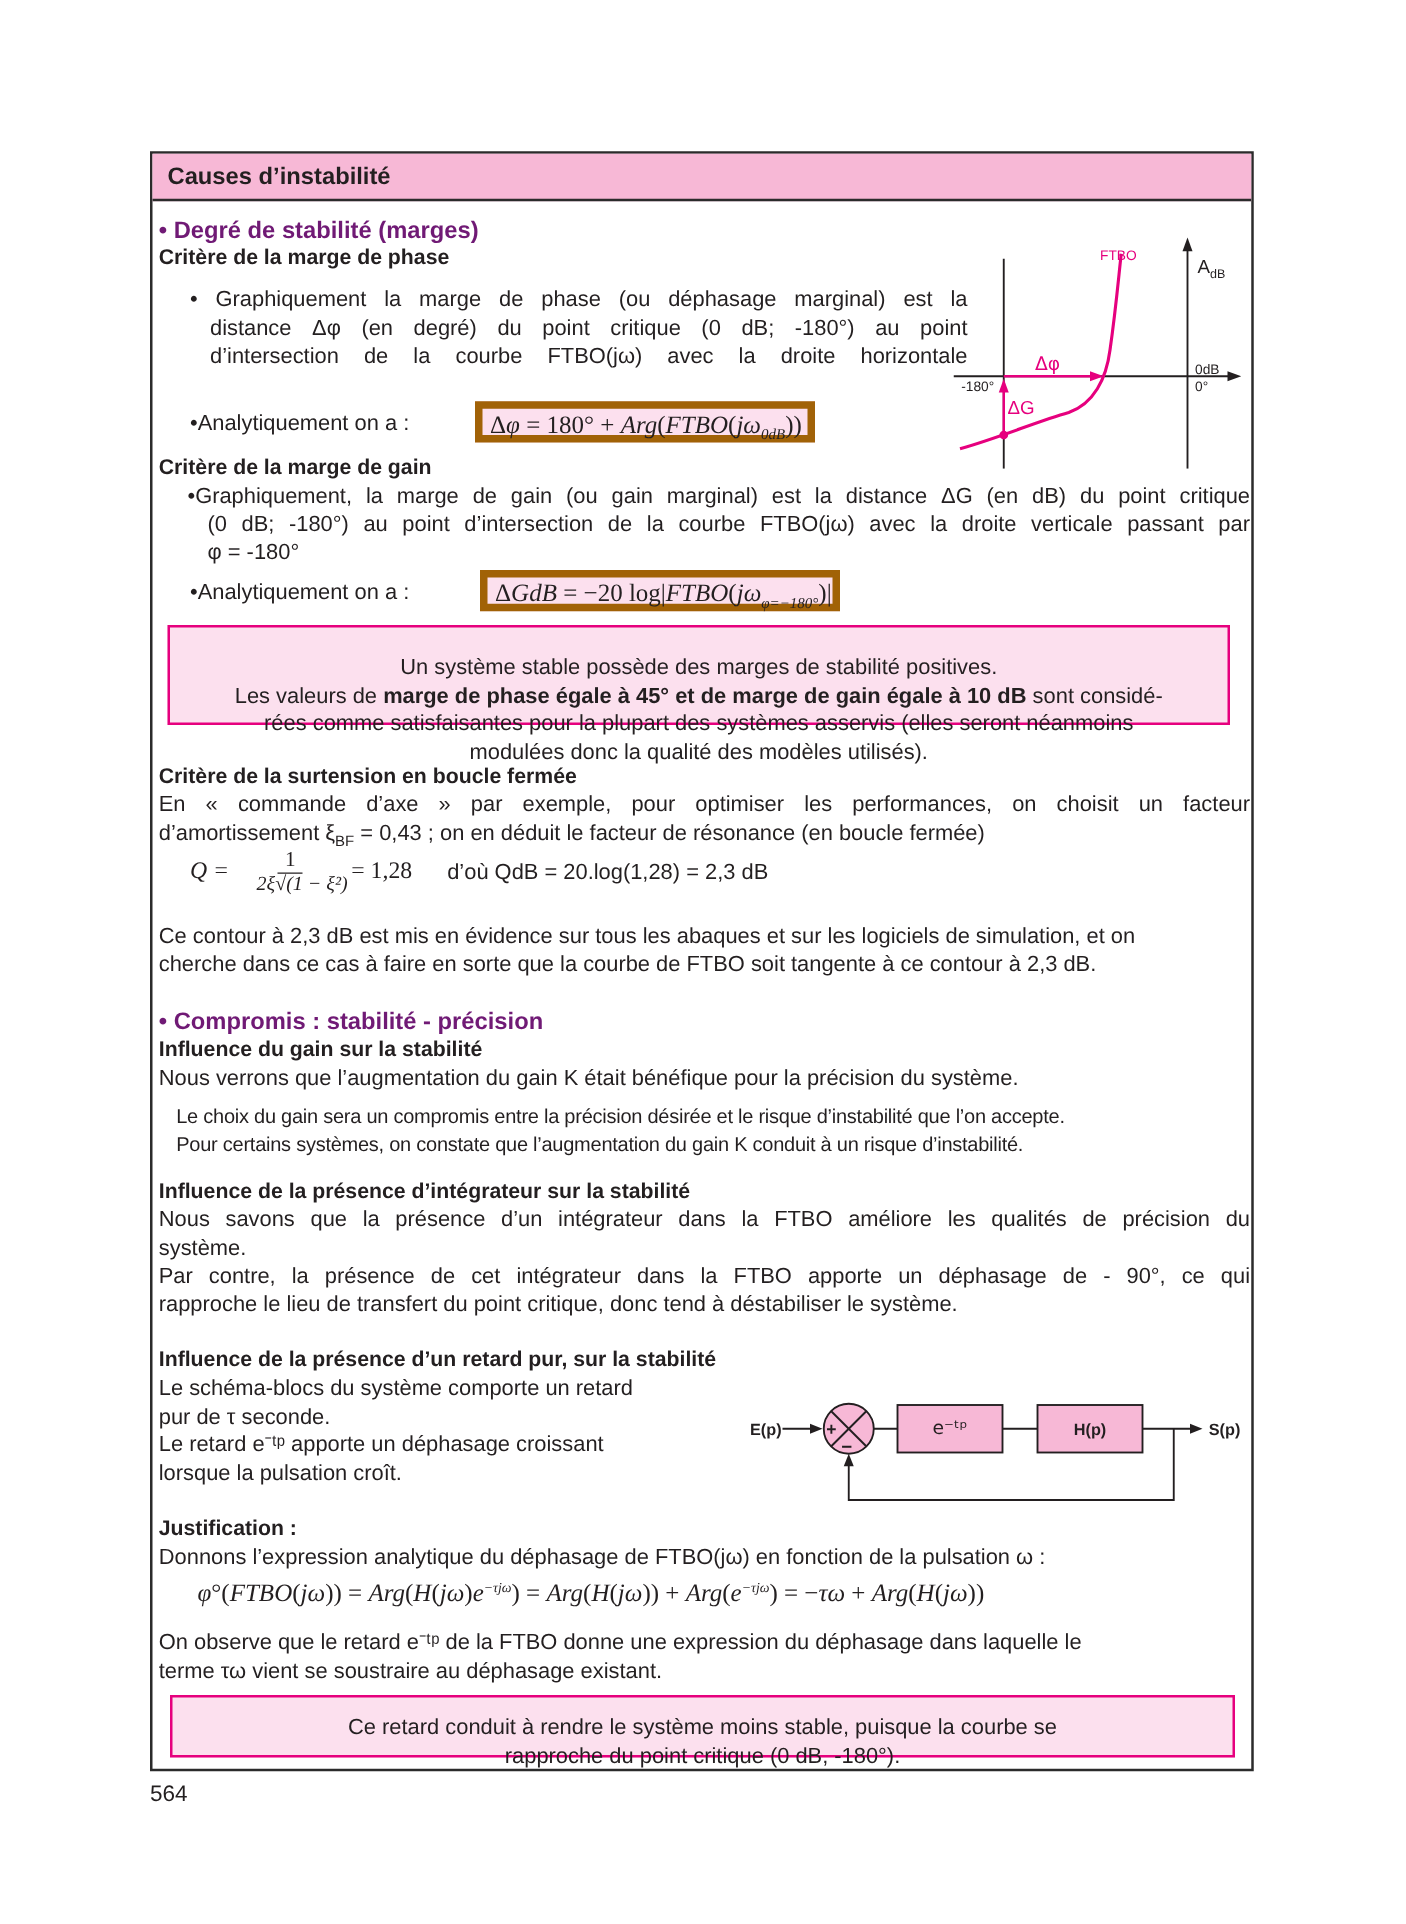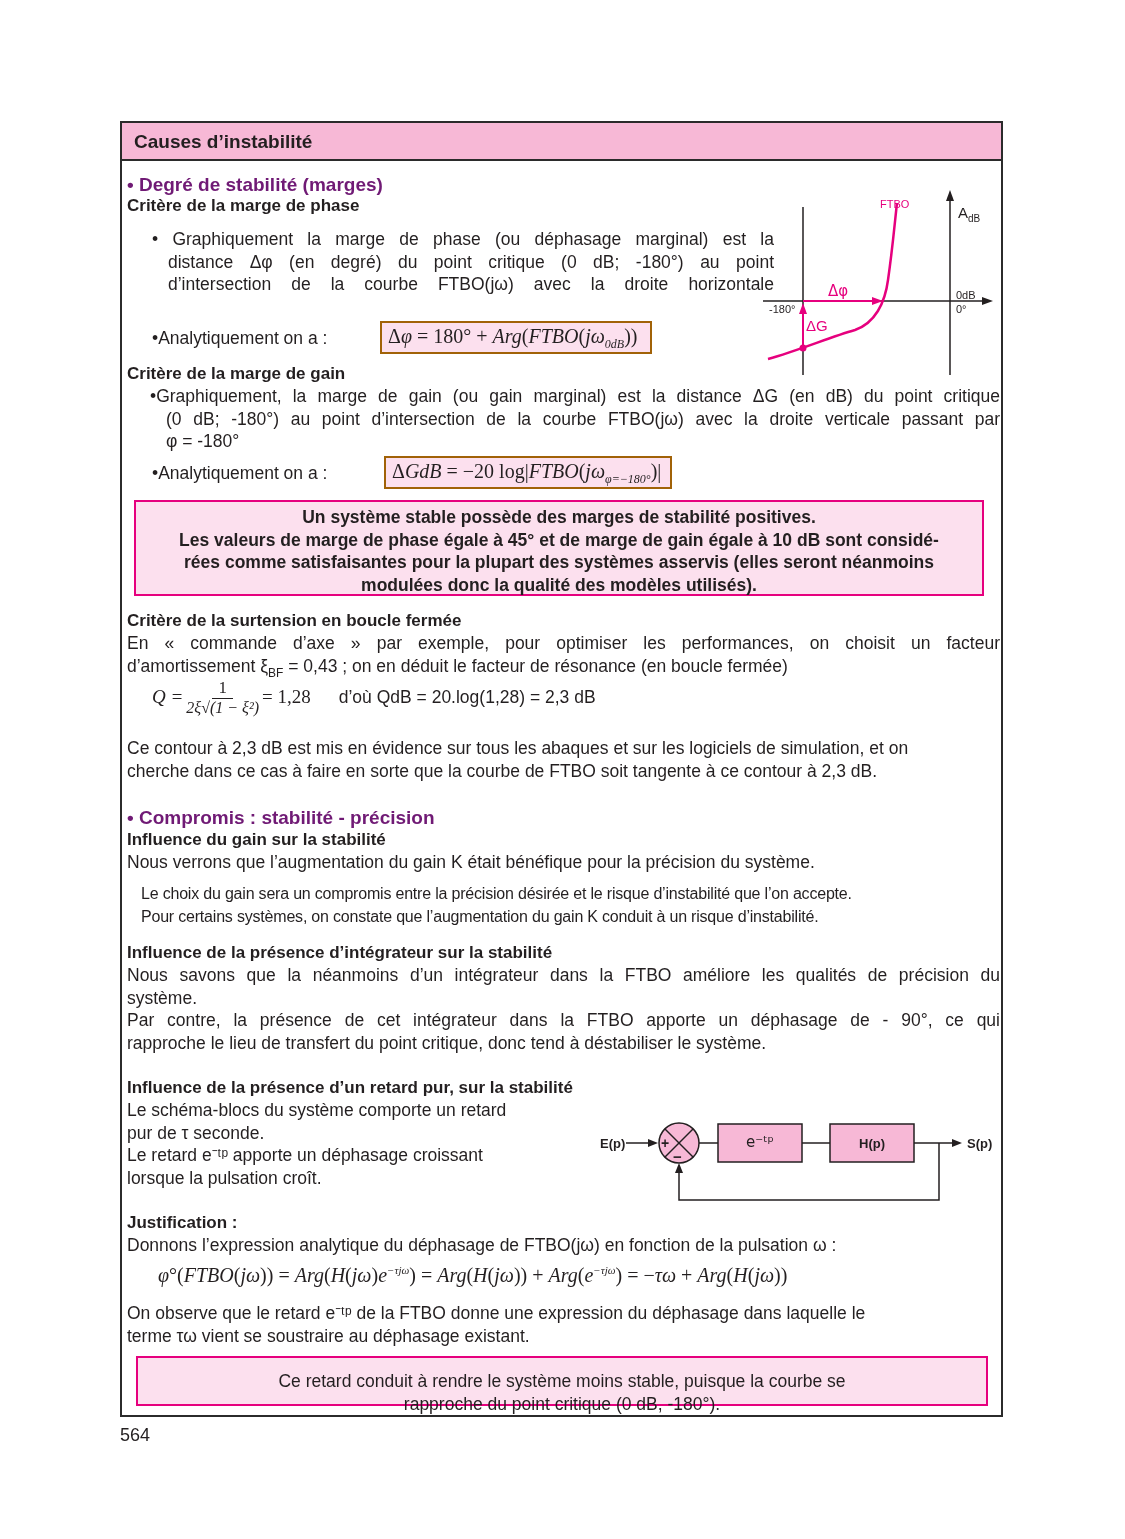--- a/index.html
+++ b/index.html
@@ -5,21 +5,21 @@
   html, body { margin:0; padding:0; background:#ffffff; }
   body { width:1125px; height:1539px; position:relative; font-family:"Liberation Sans", sans-serif; color:#231f20; }
   .frame { position:absolute; left:120px; top:121px; width:883px; height:1296px; border:2px solid #2b2b2b; box-sizing:border-box; }
   .header { position:absolute; left:0; top:0; right:0; height:36px; background:#f7b8d6; border-bottom:2px solid #2b2b2b; }
   .header-title { position:absolute; left:12px; top:8px; font-size:19px; font-weight:bold; color:#231f20; }
   .abs { position:absolute; }
   .txt { font-size:17.5px; line-height:22.5px; }
   .pink-h { color:#701a75; font-weight:bold; font-size:19px; }
   .bold-h { font-weight:bold; font-size:17px; }
   .justify { text-align:justify; text-align-last:justify; }
-  .formula-box { position:absolute; border:2px solid #a16207; background:#fce0ee; font-family:"Liberation Serif", serif; font-style:italic; font-size:20px; padding:2px 6px; box-sizing:border-box; white-space:nowrap; }
+  .formula-box { position:absolute; border:6px solid #a16207; background:#fce0ee; font-family:"Liberation Serif", serif; font-style:italic; font-size:20px; padding:2px 6px; box-sizing:border-box; white-space:nowrap; }
   .note-box { position:absolute; border:2px solid #e6007e; background:#fce0ee; box-sizing:border-box; text-align:center; font-size:17.5px; line-height:22.5px; }
   .math { font-family:"Liberation Serif", serif; font-style:italic; }
   .page-num { position:absolute; left:120px; top:1425px; font-size:18px; }
   sub { font-size:12px; }
   sup { font-size:11px; }
 </style>
 </head>
 <body>
 
 <div class="frame">
@@ -67,59 +67,59 @@
 <div class="abs txt" style="left:150px;top:385px;width:850px;">
   <div class="justify">•Graphiquement, la marge de gain (ou gain marginal) est la distance ΔG (en dB) du point critique</div>
   <div class="justify" style="padding-left:16px;">(0 dB; -180°) au point d’intersection de la courbe FTBO(jω) avec la droite verticale passant par</div>
   <div style="padding-left:16px;">φ = -180°</div>
 </div>
 <div class="abs txt" style="left:152px;top:462px;">•Analytiquement on a :</div>
 <div class="formula-box" style="left:384px;top:456px;width:288px;height:33px;">
   <span style="font-style:normal;">Δ</span>GdB <span style="font-style:normal;">= −20 log|</span>FTBO<span style="font-style:normal;">(</span>jω<sub>φ=−180°</sub><span style="font-style:normal;">)|</span>
 </div>
 
-<div class="note-box" style="left:134px;top:500px;width:850px;height:96px;padding-top:4px;font-weight:bold;">
+<div class="note-box" style="left:134px;top:500px;width:850px;height:80px;padding-top:20px;">
   <div>Un système stable possède des marges de stabilité positives.</div>
   <div><span>Les valeurs de </span><b>marge de phase égale à 45° et de marge de gain égale à 10 dB</b><span> sont considé-</span></div>
   <div>rées comme satisfaisantes pour la plupart des systèmes asservis (elles seront néanmoins</div>
   <div>modulées donc la qualité des modèles utilisés).</div>
 </div>
 
 <div class="abs bold-h" style="left:127px;top:611px;">Critère de la surtension en boucle fermée</div>
 <div class="abs txt" style="left:127px;top:632px;width:873px;">
   <div class="justify">En « commande d’axe » par exemple, pour optimiser les performances, on choisit un facteur</div>
   <div><span>d’amortissement ξ</span><sub>BF</sub><span> = 0,43 ; on en déduit le facteur de résonance (en boucle fermée)</span></div>
 </div>
 
 <div class="abs" style="left:152px;top:672px;height:50px;display:flex;align-items:center;">
   <span class="math" style="font-size:19px;">Q =</span>
   <span style="display:inline-flex;flex-direction:column;align-items:center;margin:0 3px;">
     <span class="math" style="font-style:normal;font-size:17px;border-bottom:1.5px solid #231f20;padding:0 6px;">1</span>
-    <span class="math" style="font-size:16px;">2ξ√(1 − ξ²)</span>
+    <span class="math" style="font-size:16px;margin-left:19px;">2ξ√(1 − ξ²)</span>
   </span>
   <span class="math" style="font-style:normal;font-size:19px;">= 1,28</span>
   <span style="font-size:17.5px;margin-left:28px;">d’où QdB = 20.log(1,28) = 2,3 dB</span>
 </div>
 
 <div class="abs txt" style="left:127px;top:737px;width:873px;">
   <div>Ce contour à 2,3 dB est mis en évidence sur tous les abaques et sur les logiciels de simulation, et on</div>
   <div>cherche dans ce cas à faire en sorte que la courbe de FTBO soit tangente à ce contour à 2,3 dB.</div>
 </div>
 
 <div class="abs pink-h" style="left:127px;top:807px;">• Compromis : stabilité - précision</div>
 <div class="abs bold-h" style="left:127px;top:830px;">Influence du gain sur la stabilité</div>
 <div class="abs txt" style="left:127px;top:851px;">Nous verrons que l’augmentation du gain K était bénéfique pour la précision du système.</div>
 <div class="abs" style="left:141px;top:882px;font-size:16px;line-height:23px;letter-spacing:-0.2px;">
   <div>Le choix du gain sera un compromis entre la précision désirée et le risque d’instabilité que l’on accepte.</div>
   <div>Pour certains systèmes, on constate que l’augmentation du gain K conduit à un risque d’instabilité.</div>
 </div>
 
 <div class="abs bold-h" style="left:127px;top:943px;">Influence de la présence d’intégrateur sur la stabilité</div>
 <div class="abs txt" style="left:127px;top:964px;width:873px;">
-  <div class="justify">Nous savons que la néanmoins d’un intégrateur dans la FTBO améliore les qualités de précision du</div>
+  <div class="justify">Nous savons que la présence d’un intégrateur dans la FTBO améliore les qualités de précision du</div>
   <div>système.</div>
   <div class="justify">Par contre, la présence de cet intégrateur dans la FTBO apporte un déphasage de - 90°, ce qui</div>
   <div>rapproche le lieu de transfert du point critique, donc tend à déstabiliser le système.</div>
 </div>
 
 <div class="abs bold-h" style="left:127px;top:1078px;">Influence de la présence d’un retard pur, sur la stabilité</div>
 <div class="abs txt" style="left:127px;top:1099px;">
   <div>Le schéma-blocs du système comporte un retard</div>
   <div>pur de τ seconde.</div>
   <div>Le retard e⁻ᵗᵖ apporte un déphasage croissant</div>

